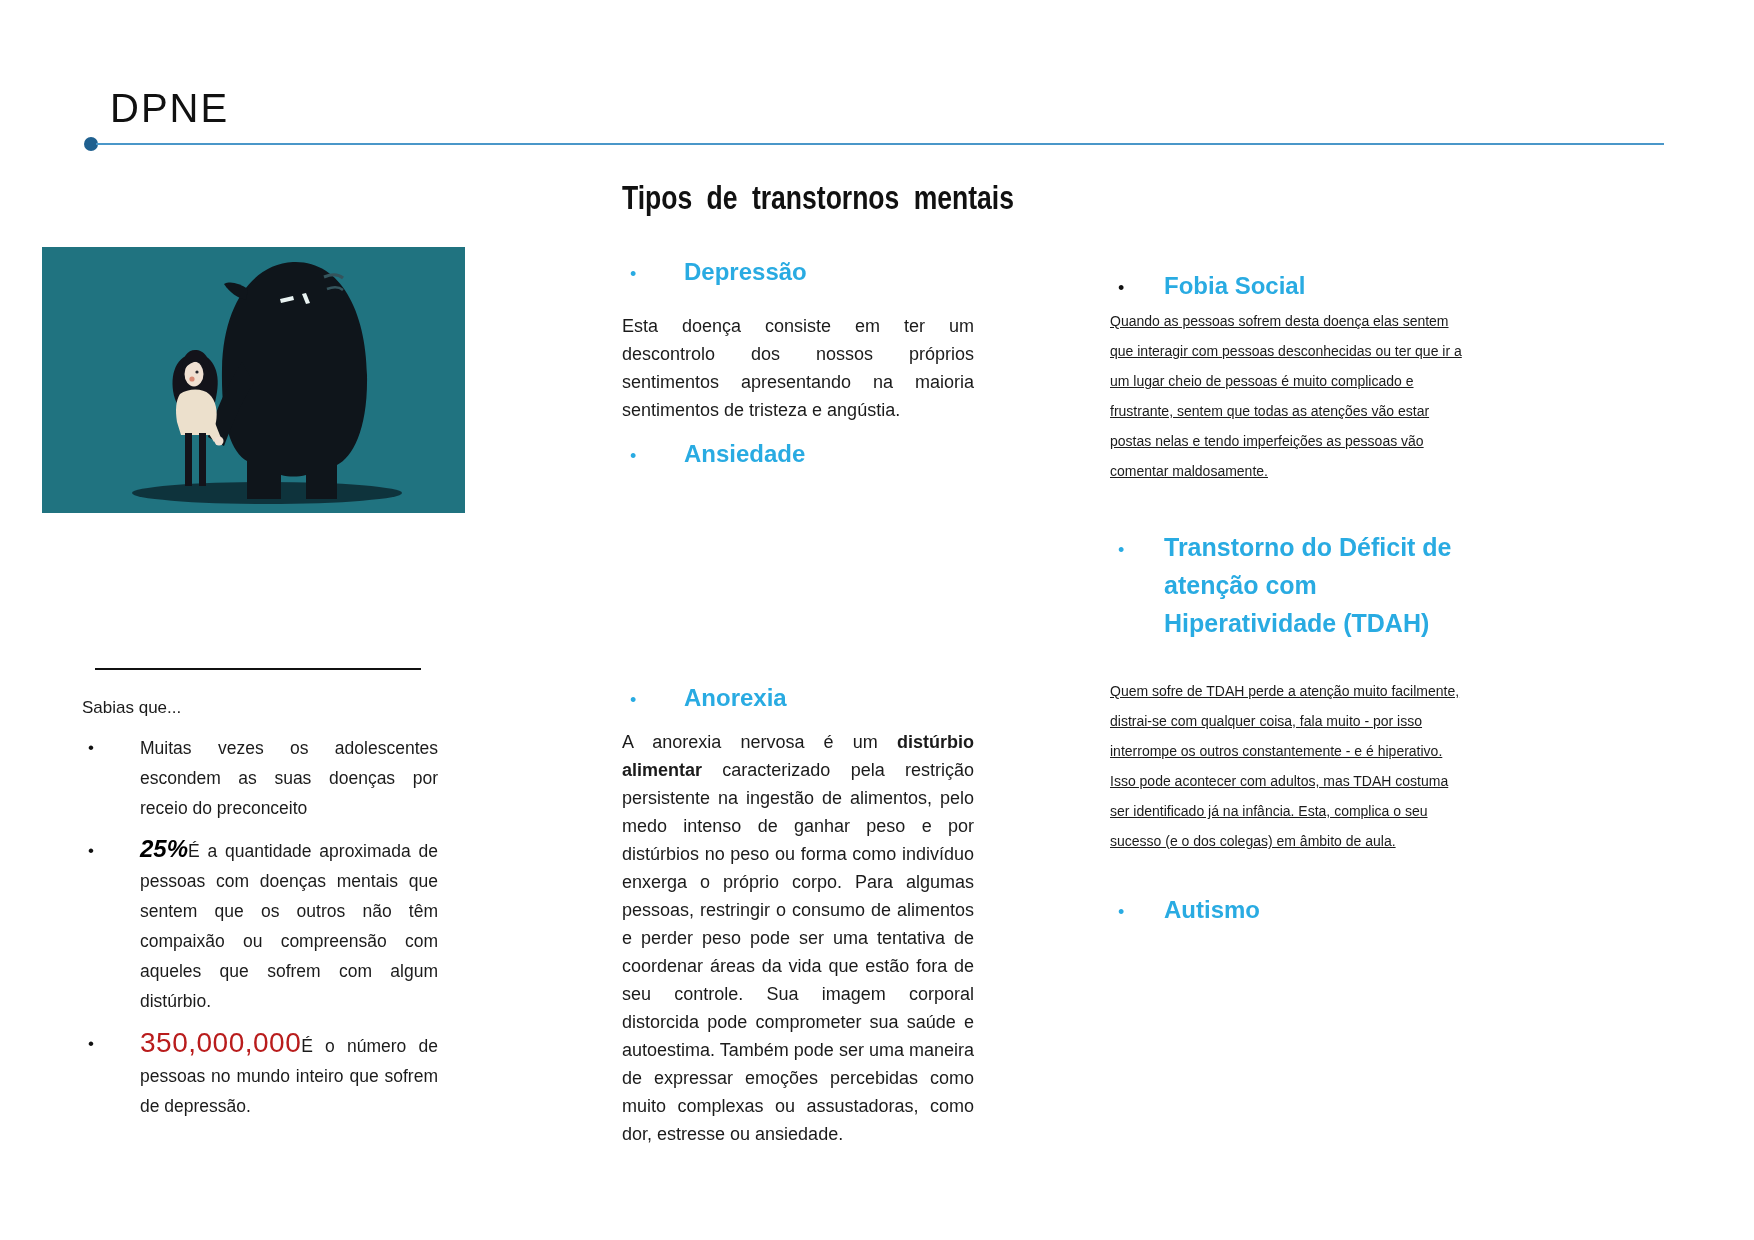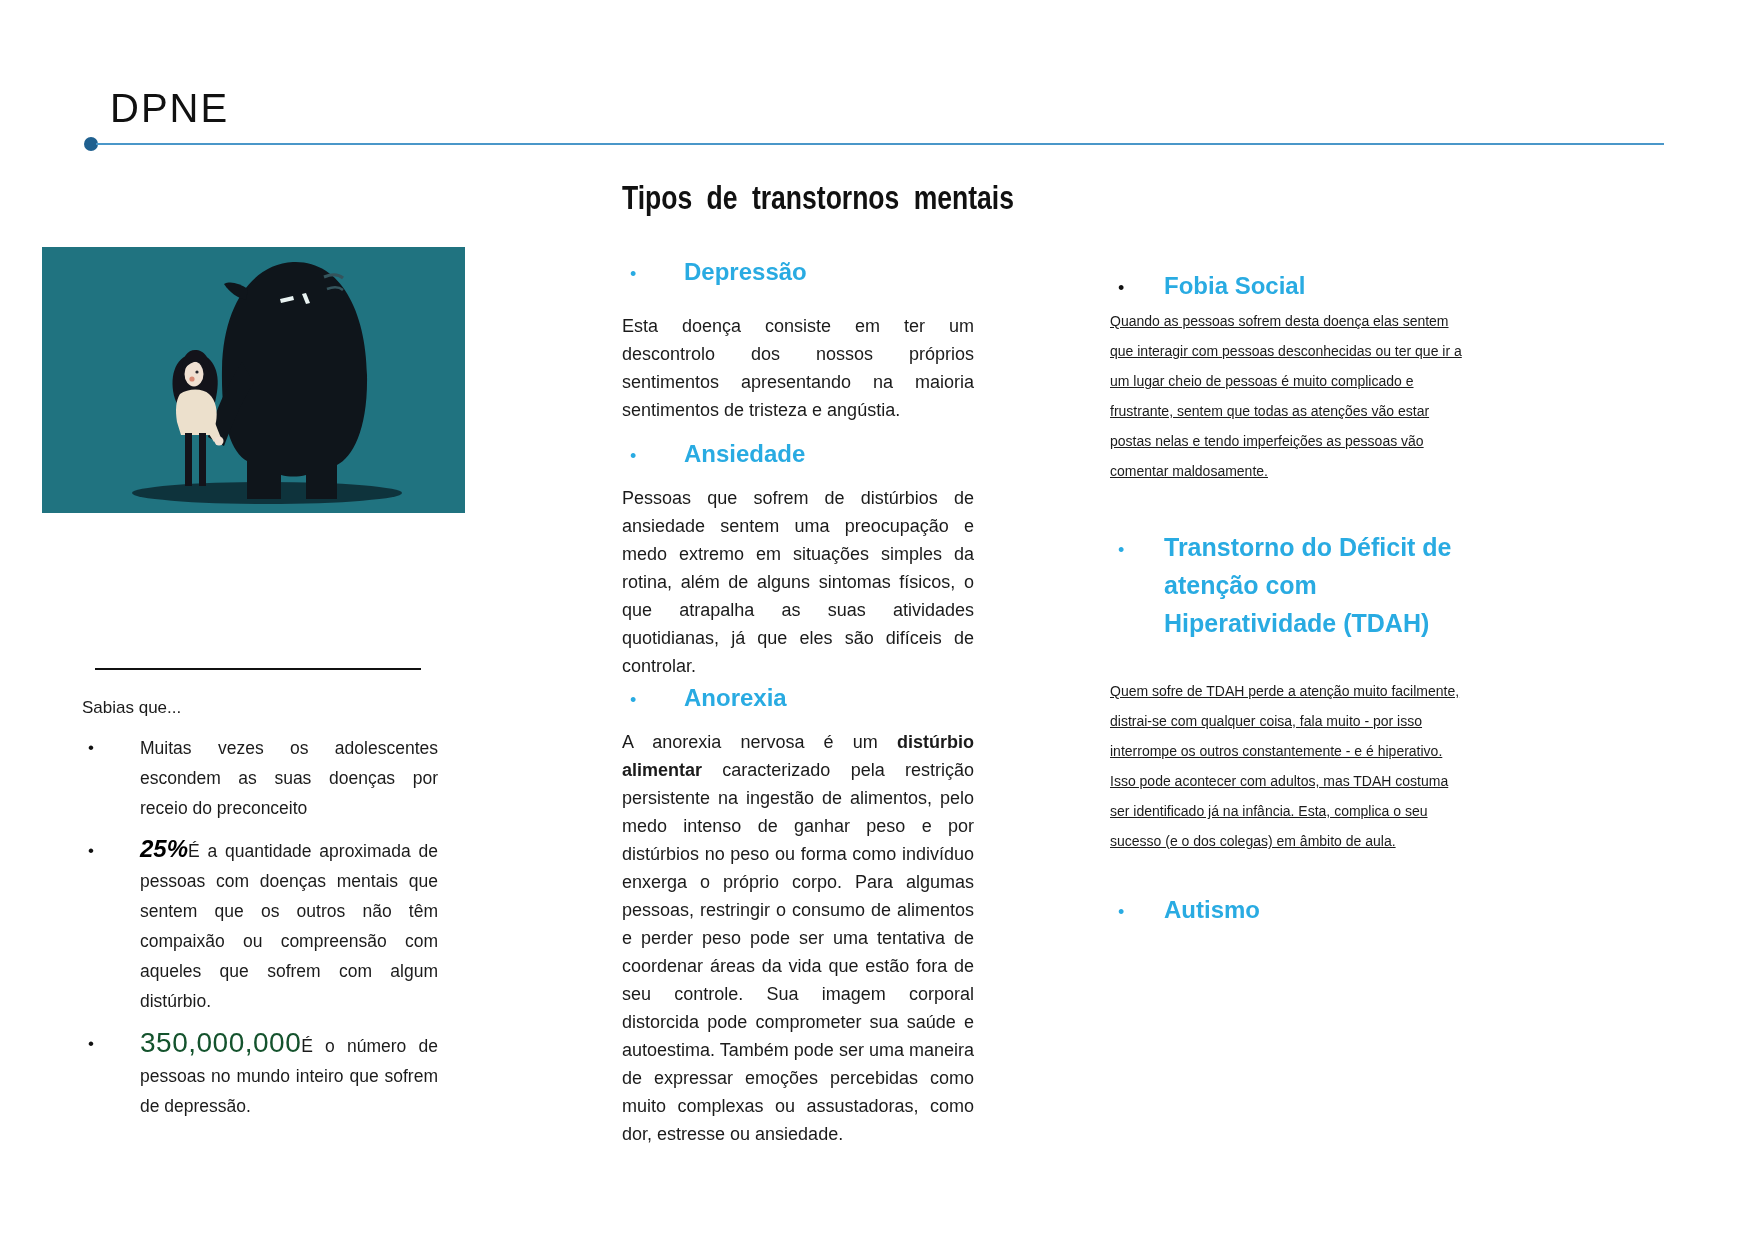--- a/index.html
+++ b/index.html
@@ -15,21 +15,21 @@
   .figure{position:absolute;left:42px;top:247px;width:423px;height:266px;}
   .figure svg{display:block;width:100%;height:100%;}
   .caption{position:absolute;left:82px;top:534px;width:352px;font-size:17.5px;line-height:29px;text-align:justify;}
   .divider{position:absolute;left:95px;top:668px;width:326px;height:2px;background:#111;}
   .sabias{position:absolute;left:82px;top:698px;font-size:17px;}
   .left-list{position:absolute;left:82px;top:733px;width:356px;}
   .left-item{display:flex;margin-bottom:13px;}
   .left-item .bullet{flex:none;width:52px;padding-left:6px;font-size:17px;line-height:30px;color:#111;}
   .left-item .txt{flex:1;font-size:17.5px;line-height:30px;text-align:justify;}
   .stat-25{color:#000000;font-weight:bold;font-style:italic;font-size:24px;line-height:1;}
-  .stat-350{color:#14532d;font-size:28px;line-height:1;letter-spacing:0.5px;}
+  .stat-350{color:#b91c1c;font-size:28px;line-height:1;letter-spacing:0.5px;}
   
   .mid-title{
     position:absolute;left:622px;top:178px;font-size:34px;font-weight:bold;color:#111;
     white-space:nowrap;word-spacing:9px;transform:scaleX(0.78);transform-origin:left top;
   }
   .sec-head{position:absolute;display:flex;align-items:baseline;}
   .sec-head .bullet{flex:none;width:54px;padding-left:8px;font-size:18px;}
   .bullet-blue{color:#29abe2;}
   .bullet-black{color:#111;}
   .sec-head .h-txt{font-weight:bold;color:#29abe2;font-size:24px;}
@@ -120,21 +120,20 @@
   <div class="sec-head h-dep">
     <span class="bullet bullet-blue">•</span>
     <span class="h-txt">Depressão</span>
   </div>
   <div class="mid-para p-dep">Esta doença consiste em ter um descontrolo dos nossos próprios sentimentos apresentando na maioria sentimentos de tristeza e angústia.</div>
 
   <div class="sec-head h-ans">
     <span class="bullet bullet-blue">•</span>
     <span class="h-txt">Ansiedade</span>
   </div>
-  <div class="mid-para p-ans">Pessoas que sofrem de distúrbios de ansiedade sentem uma preocupação e medo extremo em situações simples da rotina, além de alguns sintomas físicos, o que atrapalha as suas atividades quotidianas, já que eles são difíceis de controlar.</div>
 
   <div class="sec-head h-ano">
     <span class="bullet bullet-blue">•</span>
     <span class="h-txt">Anorexia</span>
   </div>
   <div class="mid-para p-ano"><span>A anorexia nervosa é um </span><span class="bold">distúrbio alimentar</span><span> caracterizado pela restrição persistente na ingestão de alimentos, pelo medo intenso de ganhar peso e por distúrbios no peso ou forma como indivíduo enxerga o próprio corpo. Para algumas pessoas, restringir o consumo de alimentos e perder peso pode ser uma tentativa de coordenar áreas da vida que estão fora de seu controle. Sua imagem corporal distorcida pode comprometer sua saúde e autoestima. Também pode ser uma maneira de expressar emoções percebidas como muito complexas ou assustadoras, como dor, estresse ou ansiedade.</span></div>
 
   <div class="sec-head r-head h-fob">
     <span class="bullet bullet-black">•</span>
     <span class="h-txt">Fobia Social</span>

